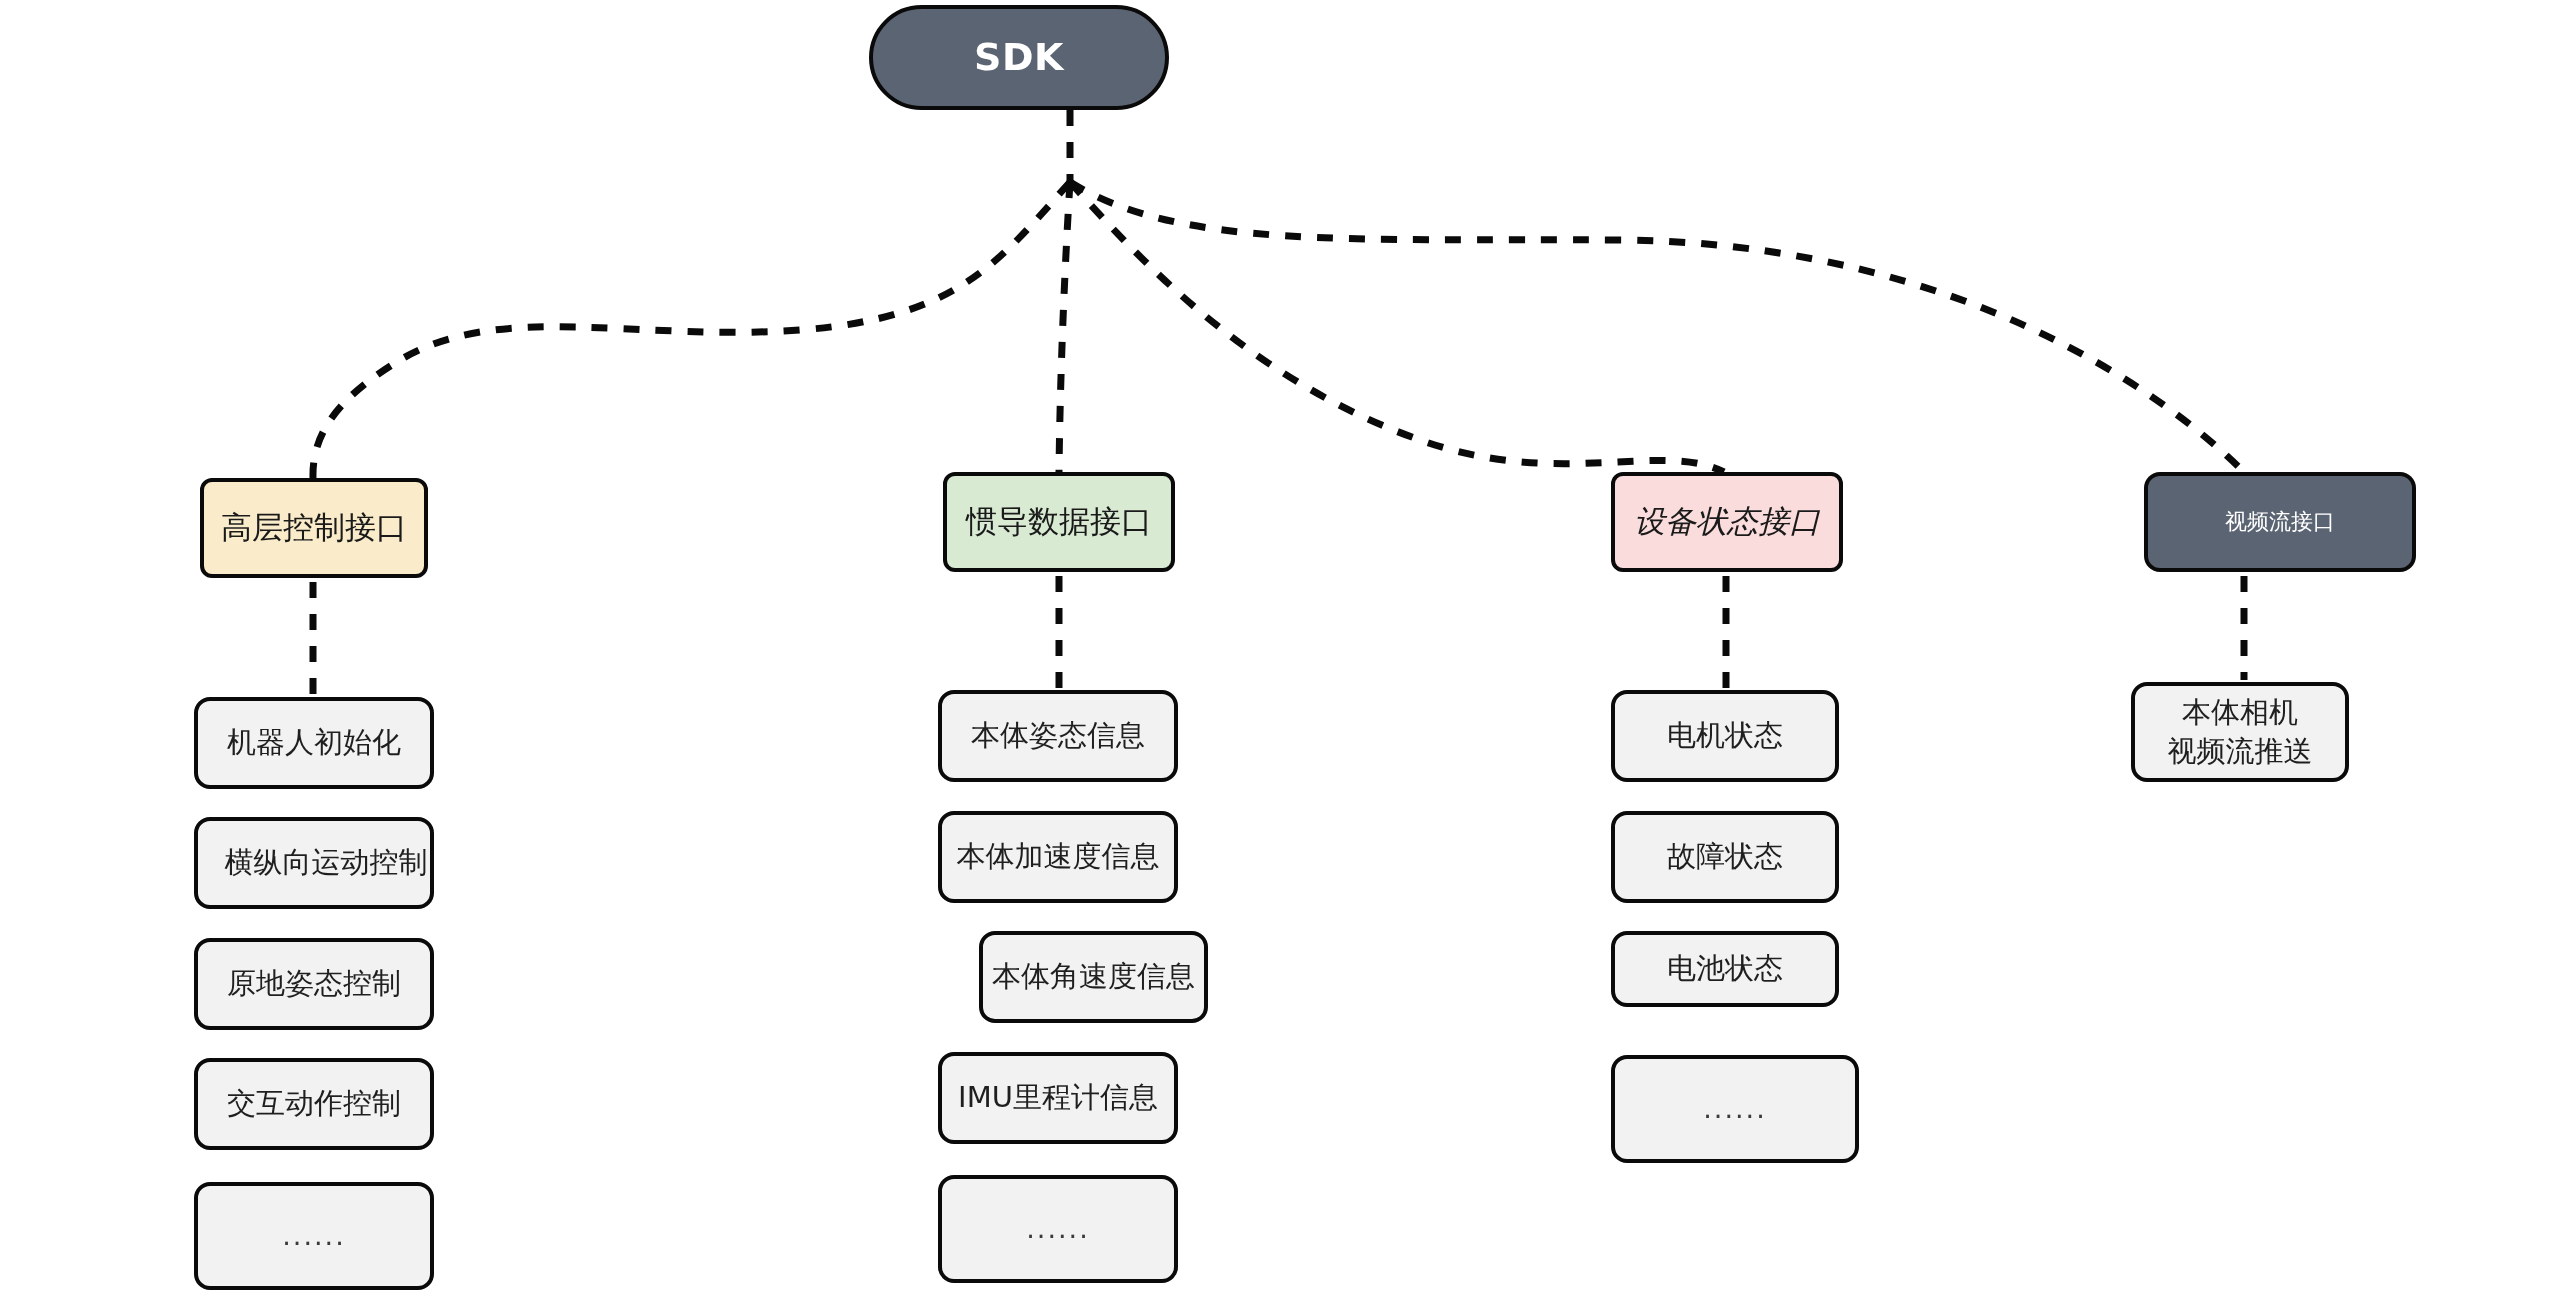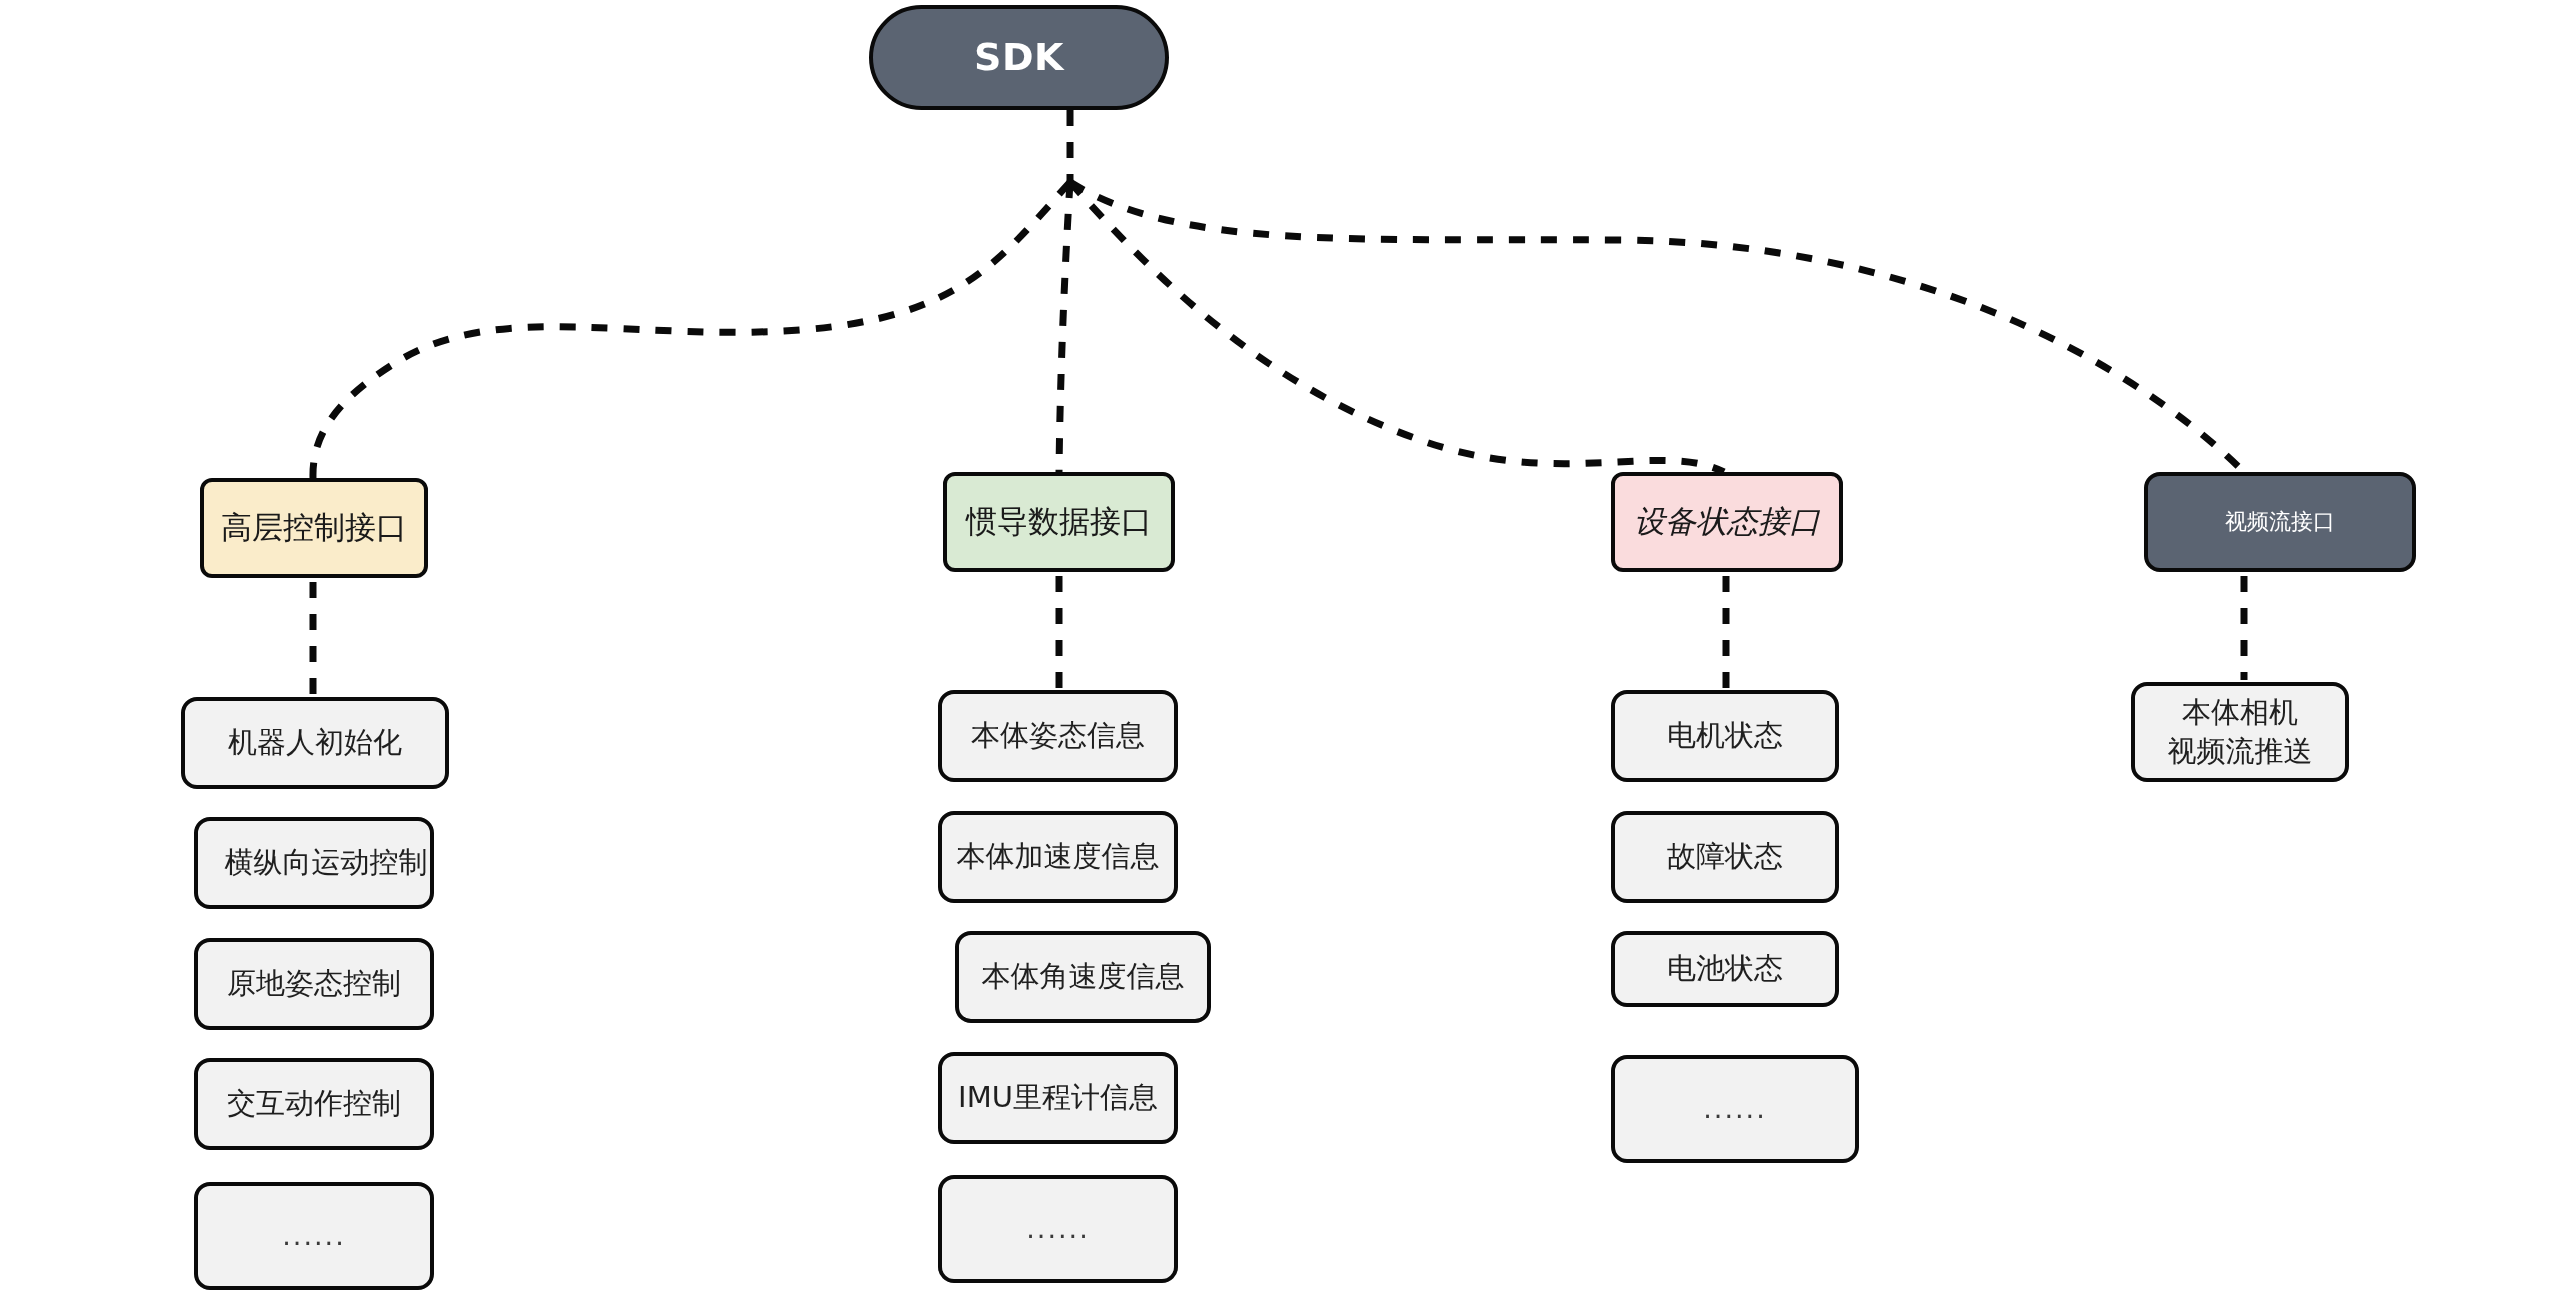--- a/index.html
+++ b/index.html
@@ -92,30 +92,30 @@
       <path d="M 313,582 L 313,694"></path>
       <path d="M 1059,576 L 1059,688"></path>
       <path d="M 1726,576 L 1726,688"></path>
       <path d="M 2244,576 L 2244,680"></path>
     </g>
   </svg>
 
   <div class="node root" style="left: 869px; top: 5px; width: 300px; height: 105px; background: rgb(91, 100, 114); color: rgb(255, 255, 255);">SDK</div>
 
   <div class="node iface" style="left: 200px; top: 478px; width: 228px; height: 100px; background: rgb(250, 236, 202); color: rgb(26, 26, 26);">高层控制接口</div>
-  <div class="node leaf" style="left: 181px; top: 697px; width: 268px; height: 92px;">机器人初始化</div>
+  <div class="node leaf" style="left: 194px; top: 697px; width: 240px; height: 92px;">机器人初始化</div>
   <div class="node leaf" style="left: 194px; top: 817px; width: 240px; height: 92px; padding-left: 24px;">横纵向运动控制</div>
   <div class="node leaf" style="left: 194px; top: 938px; width: 240px; height: 92px;">原地姿态控制</div>
   <div class="node leaf" style="left: 194px; top: 1058px; width: 240px; height: 92px;">交互动作控制</div>
   <div class="node leaf ellipsis" style="left: 194px; top: 1182px; width: 240px; height: 108px;">......</div>
 
   <div class="node iface" style="left: 943px; top: 472px; width: 232px; height: 100px; background: rgb(217, 234, 211); color: rgb(26, 26, 26);">惯导数据接口</div>
   <div class="node leaf" style="left: 938px; top: 690px; width: 240px; height: 92px;">本体姿态信息</div>
   <div class="node leaf" style="left: 938px; top: 811px; width: 240px; height: 92px;">本体加速度信息</div>
-  <div class="node leaf" style="left: 955px; top: 931px; width: 256px; height: 92px;">本体角速度信息</div>
+  <div class="node leaf" style="left: 979px; top: 931px; width: 229px; height: 92px;">本体角速度信息</div>
   <div class="node leaf" style="left: 938px; top: 1052px; width: 240px; height: 92px;">IMU里程计信息</div>
   <div class="node leaf ellipsis" style="left: 938px; top: 1175px; width: 240px; height: 108px;">......</div>
 
   <div class="node iface" style="left: 1611px; top: 472px; width: 232px; height: 100px; background: rgb(250, 220, 221); color: rgb(26, 26, 26); font-style: italic;">设备状态接口</div>
   <div class="node leaf" style="left: 1611px; top: 690px; width: 228px; height: 92px;">电机状态</div>
   <div class="node leaf" style="left: 1611px; top: 811px; width: 228px; height: 92px;">故障状态</div>
   <div class="node leaf" style="left: 1611px; top: 931px; width: 228px; height: 76px;">电池状态</div>
   <div class="node leaf ellipsis" style="left: 1611px; top: 1055px; width: 248px; height: 108px;">......</div>
 
   <div class="node iface-dark" style="left: 2108px; top: 472px; width: 272px; height: 100px; background: rgb(91, 100, 114); color: rgb(255, 255, 255);">视频流接口</div>

